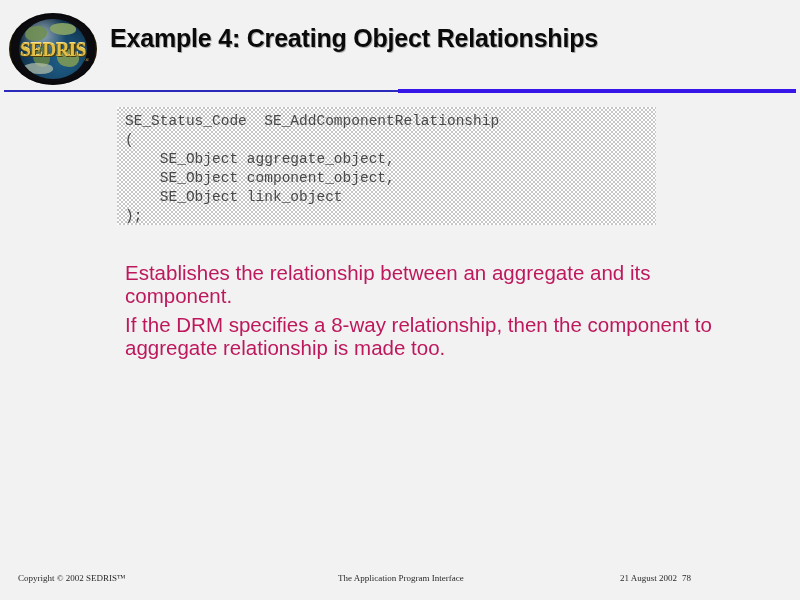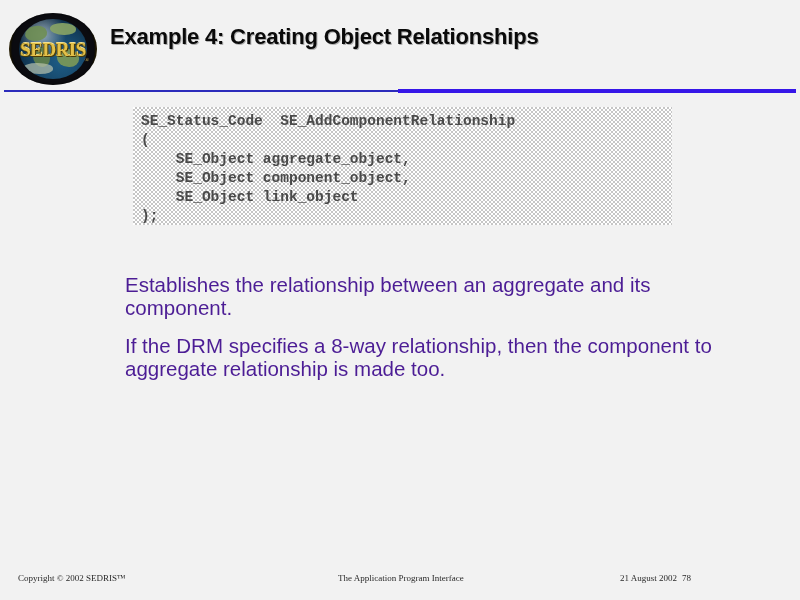--- a/index.html
+++ b/index.html
@@ -93,21 +93,21 @@
     font-family: "Liberation Serif", serif;
     font-size: 6px;
     color: #d9bc55;
   }
 
   #slide-title {
     position: absolute;
     left: 110px;
     top: 24px;
     width: 680px;
-    font-size: 22px;
+    font-size: 25px;
     font-weight: bold;
     color: #0a0a0a;
     letter-spacing: -0.2px;
     text-shadow: 1px 1px 0 rgba(120,120,120,0.55);
     white-space: nowrap;
   }
 
   
   #rule-left {
     position: absolute;
@@ -122,33 +122,32 @@
     left: 398px;
     top: 89px;
     width: 398px;
     height: 4px;
     background: #3616e8;
   }
 
   
   #code-block {
     position: absolute;
-    left: 133px;
+    left: 117px;
     top: 107px;
     width: 539px;
     height: 118px;
     background-color: #ffffff;
     background-image:
       linear-gradient(45deg, #c6c6c6 25%, transparent 25%, transparent 75%, #c6c6c6 75%),
       linear-gradient(45deg, #c6c6c6 25%, transparent 25%, transparent 75%, #c6c6c6 75%);
     background-size: 4px 4px;
     background-position: 0 0, 2px 2px;
     padding: 0;
     box-sizing: border-box;
-    font-weight: bold;
   }
   #code-text {
     margin: 0;
     padding: 5px 0 0 8px;
     font-family: "Liberation Mono", "DejaVu Sans Mono", monospace;
     font-size: 14.5px;
     line-height: 19px;
     color: #4a4a4a;
     white-space: pre;
   }
@@ -156,22 +155,22 @@
   
   #body-text {
     position: absolute;
     left: 125px;
     top: 258px;
     width: 600px;
   }
   .bullet {
     font-size: 20.5px;
     line-height: 22.5px;
-    color: #4c1d95;
-    margin: 16px 0 7px 0;
+    color: #be185d;
+    margin: 4px 0 7px 0;
   }
 
   
   #footer {
     position: absolute;
     left: 0;
     top: 570px;
     width: 740px;
     height: 20px;
     font-family: "Liberation Serif", serif;

